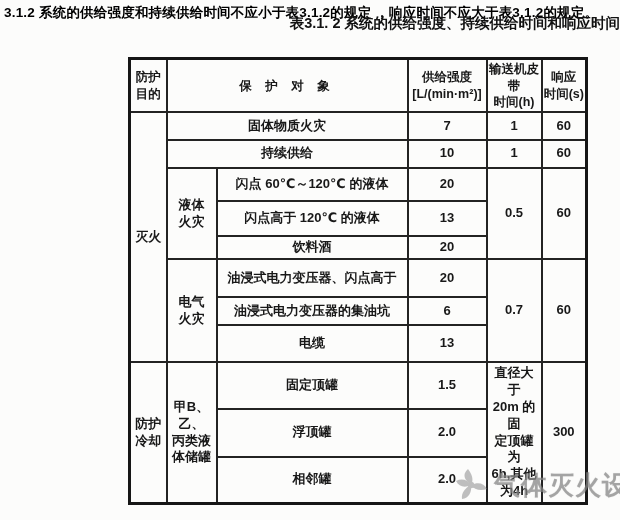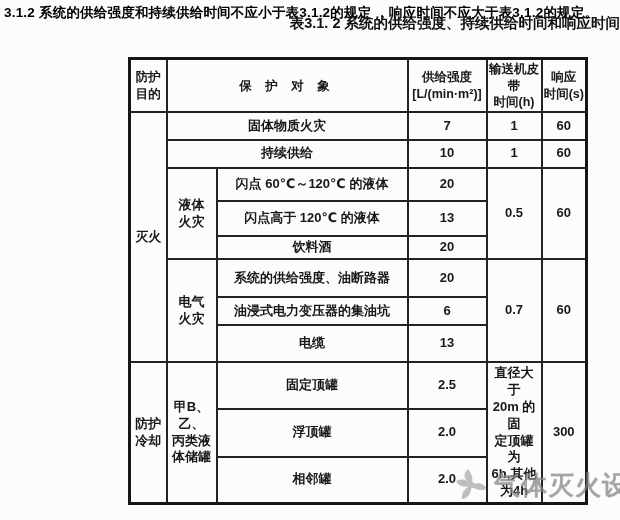--- a/index.html
+++ b/index.html
@@ -107,41 +107,41 @@
     <td>闪点高于 120℃ 的液体</td>
     <td>13</td>
   </tr>
   <tr style="height:23px">
     <td>饮料酒</td>
     <td>20</td>
   </tr>
   <tr style="height:38px">
     <td rowspan="3" class="preline">电气
 火灾</td>
-    <td>系统的供给强度、油断路器</td>
+    <td>油浸式电力变压器、闪点高于</td>
     <td>20</td>
     <td rowspan="3">0.7</td>
     <td rowspan="3">60</td>
   </tr>
   <tr style="height:27px">
     <td>油浸式电力变压器的集油坑</td>
     <td>6</td>
   </tr>
   <tr style="height:37px">
     <td>电缆</td>
     <td>13</td>
   </tr>
   <tr style="height:40px">
     <td rowspan="3" class="preline">防护
 冷却</td>
     <td rowspan="3" class="preline">甲B、乙、
 丙类液
 体储罐</td>
     <td>固定顶罐</td>
-    <td>2.5</td>
+    <td>1.5</td>
     <td rowspan="3" class="note-cell">直径大于
 20m 的固
 定顶罐为
 6h,其他
 为4h</td>
     <td rowspan="3">300</td>
   </tr>
   <tr style="height:41px">
     <td>浮顶罐</td>
     <td>2.0</td>

